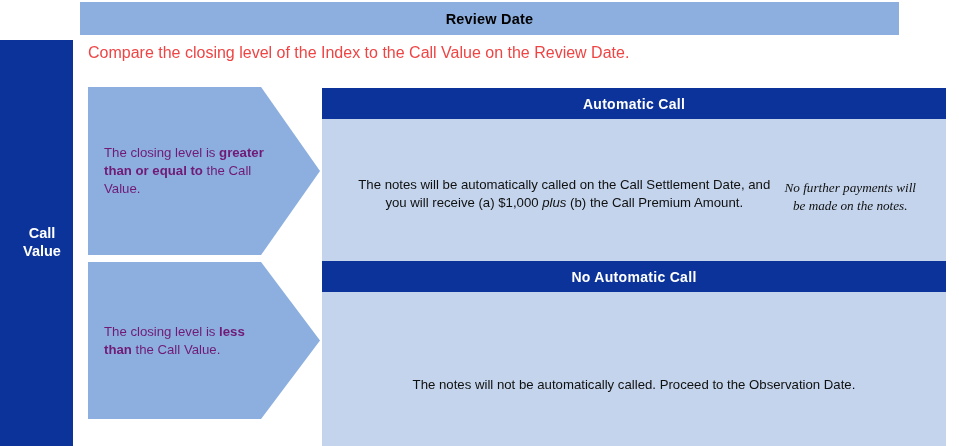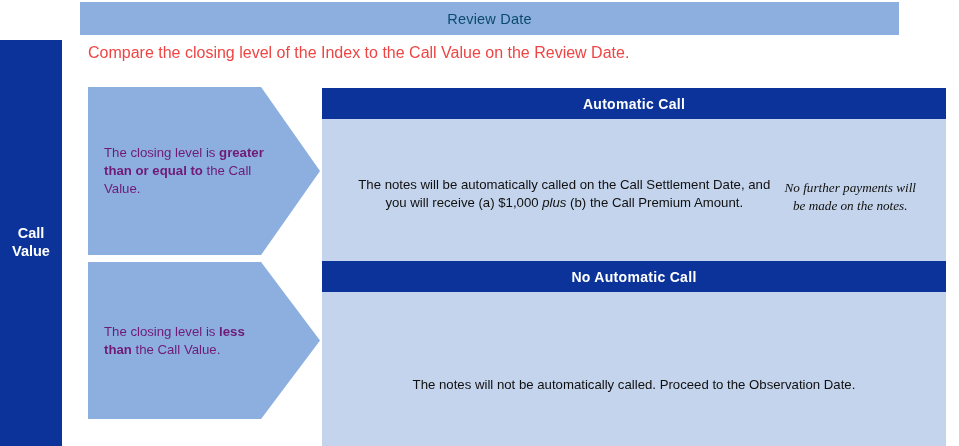--- a/index.html
+++ b/index.html
@@ -28,32 +28,33 @@
     height: 406px;
     background: #0B3399;
     color: #ffffff;
     font-weight: bold;
     font-size: 14.5px;
     line-height: 1.22;
     display: flex;
     align-items: center;
     justify-content: center;
     text-align: center;
+    padding-left: 11px;
   }
 
   
   .review-header {
     position: absolute;
     left: 80px;
     top: 2px;
     width: 819px;
     height: 33px;
     background: #8CAFE0;
-    color: #0c4a6e;
-    font-weight: normal;
+    color: #000000;
+    font-weight: bold;
     font-size: 14.5px;
     display: flex;
     align-items: center;
     justify-content: center;
     letter-spacing: .2px;
   }
 
   
   .intro-text {
     position: absolute;

